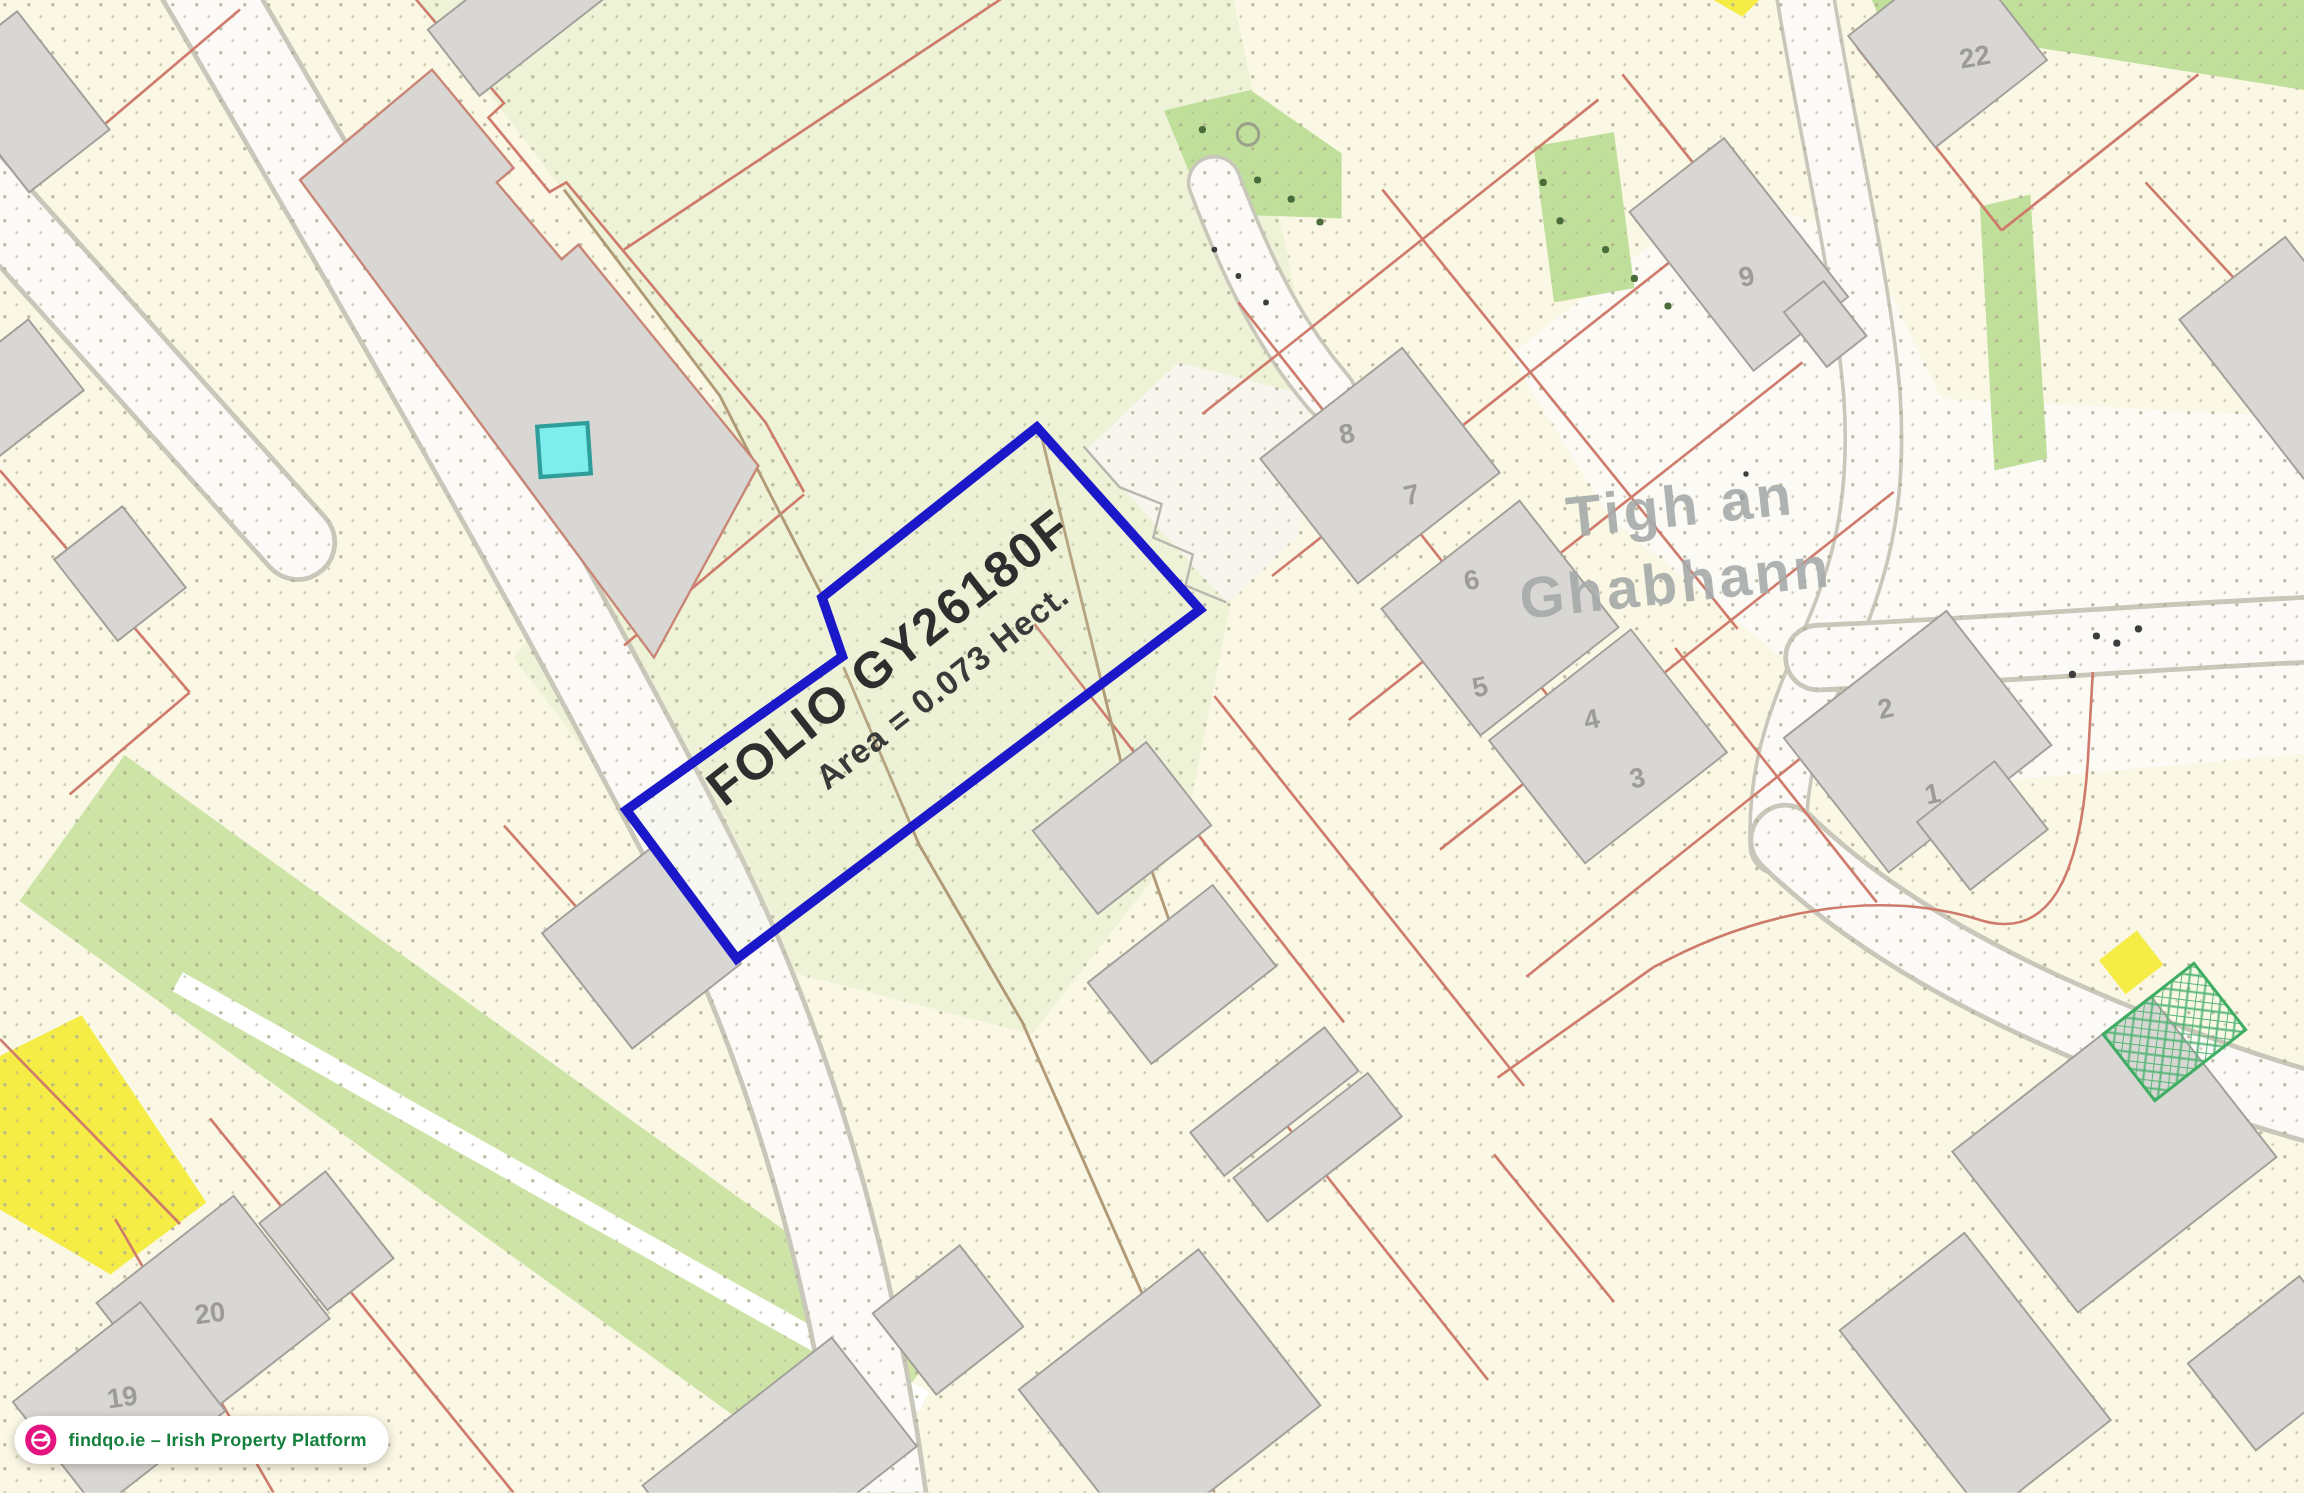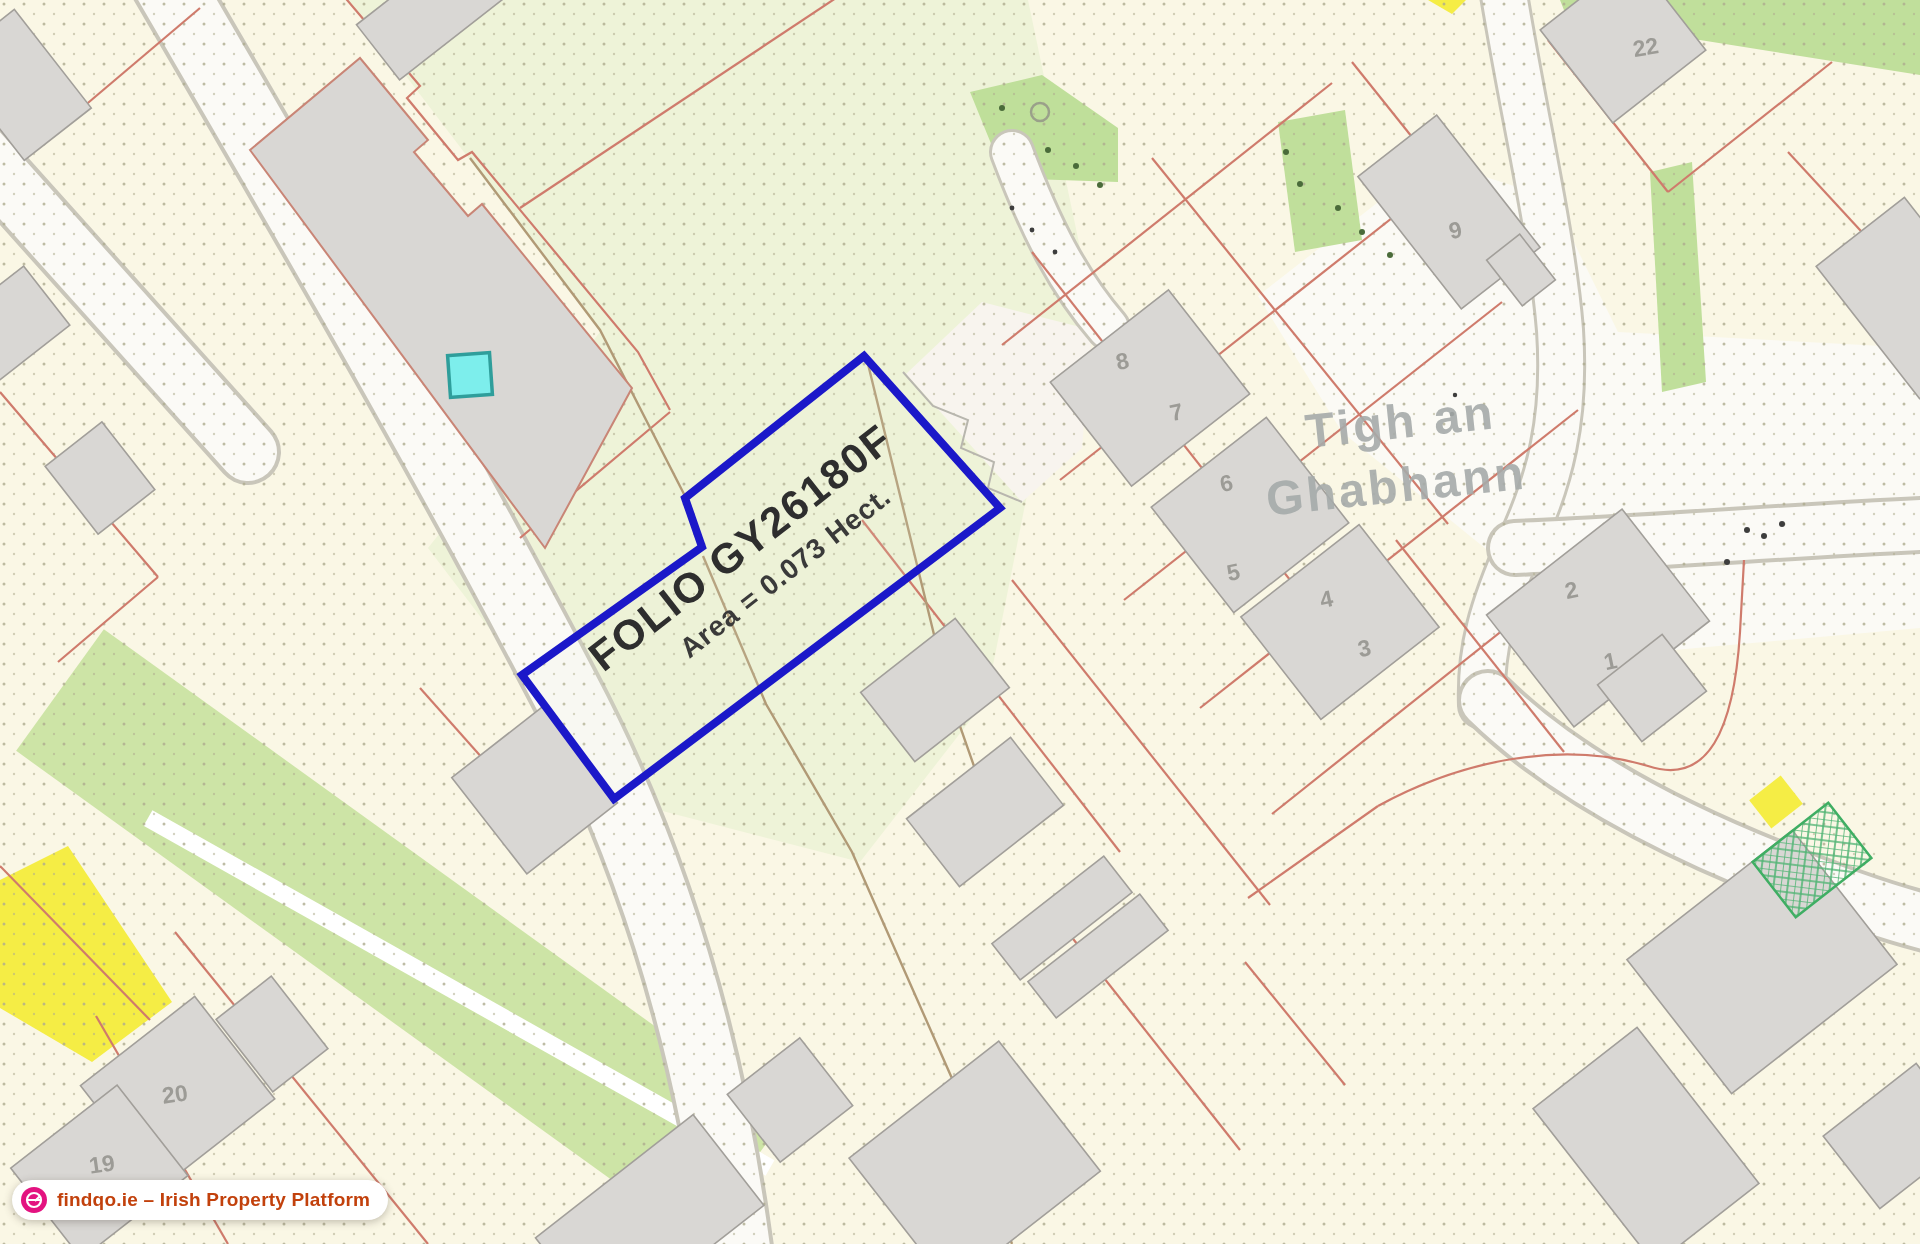--- a/index.html
+++ b/index.html
@@ -2,21 +2,21 @@
 <html><head>
 <meta charset="utf-8">
 <style>
   html,body{margin:0;padding:0;background:#e8e6da;}
   #stage{position:relative;width:1920px;height:1244px;overflow:hidden;
          font-family:"Liberation Sans", sans-serif;background:#faf7e5;}
   #map-svg{position:absolute;left:0;top:0;}
   .badge{position:absolute;left:12px;top:1180px;height:40px;display:flex;align-items:center;
          gap:9px;padding:0 18px 0 8px;background:#ffffff;border-radius:21px;
          box-shadow:0 2px 8px rgba(60,50,40,.3);}
-  .badge-text{color:#c2410c;font-size:19px;font-weight:bold;letter-spacing:.2px;white-space:nowrap;}
+  .badge-text{color:#15803d;font-size:15px;font-weight:bold;letter-spacing:.2px;white-space:nowrap;}
   .plot-label{font-family:"Liberation Sans",sans-serif;font-size:23px;font-weight:bold;fill:#9c9b96;}
   .watermark{font-family:"Liberation Sans",sans-serif;font-size:48px;font-weight:bold;
              fill:#a6abaa;letter-spacing:3px;opacity:.9;}
   .folio-t1{font-family:"Liberation Sans",sans-serif;font-size:42px;font-weight:bold;
             fill:#2e2e2e;letter-spacing:2px;}
   .folio-t2{font-family:"Liberation Sans",sans-serif;font-size:28px;font-weight:bold;
             fill:#3a3a3a;letter-spacing:1px;}
 </style>
 </head>
 <body>

